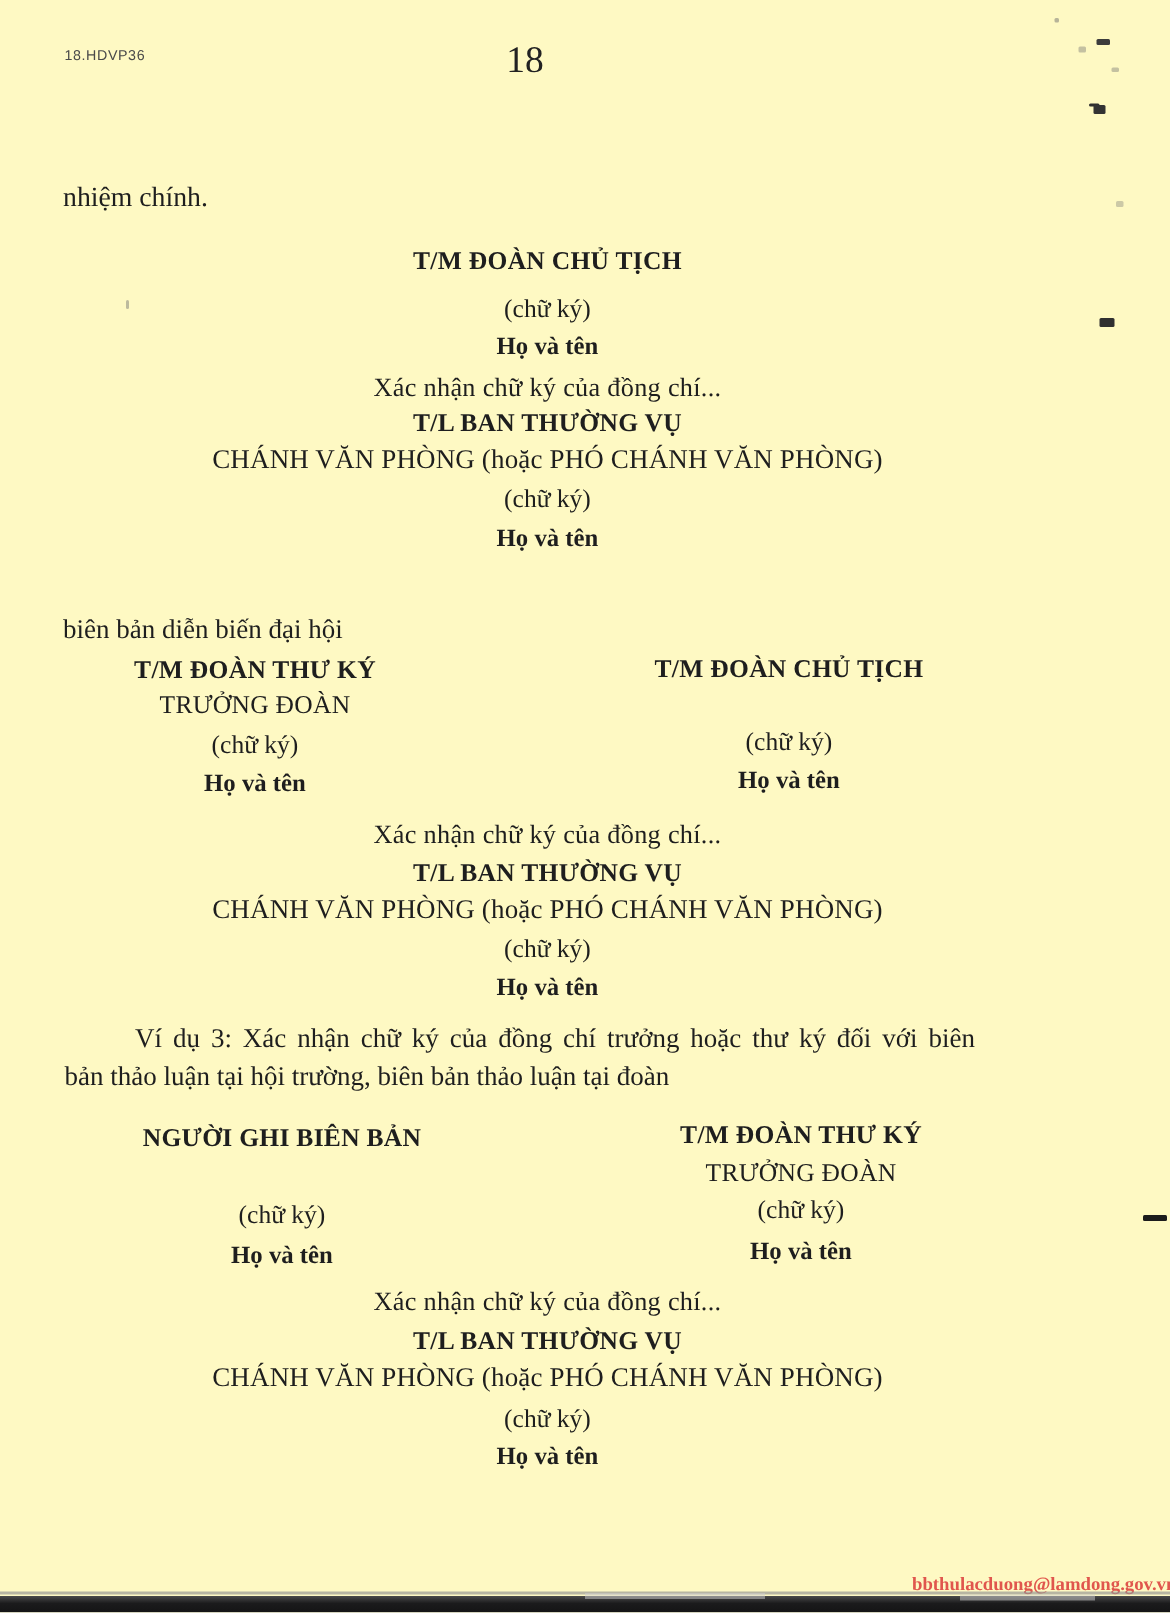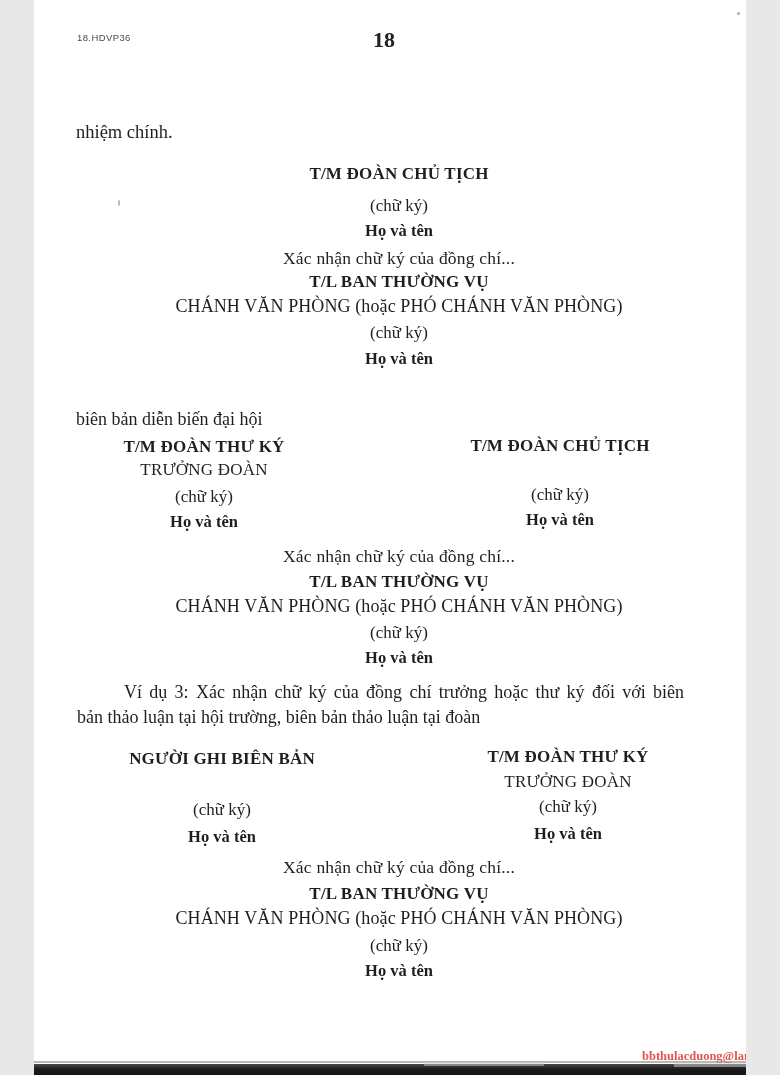--- a/index.html
+++ b/index.html
@@ -1,40 +1,40 @@
 <!DOCTYPE html>
 <html><head>
 <meta charset="utf-8">
 <style>
   html,body{margin:0;padding:0;background:#e8e8e8;}
   .page{
     position:relative;
-    width:712px;height:1075px;
-    background:#ffffff;
+    width:780px;height:1075px;
+    background:#fef9c3;
     font-family:"Liberation Serif","DejaVu Serif",serif;
     color:#1e1e1e;
     overflow:hidden;
     margin:0 auto;
   }
   .l{position:absolute;white-space:nowrap;line-height:1.15;}
   .just{white-space:normal;text-align:justify;text-align-last:justify;}
   .cc{left:42px;width:646px;text-align:center;}
   .body18{font-size:18px;}
   .body185{font-size:18.5px;}
   .head17{font-size:17px;font-weight:bold;letter-spacing:.2px;}
   .sub17{font-size:17px;letter-spacing:.2px;}
   .sig{font-size:17px;}
   .name{font-size:16.5px;font-weight:bold;}
   .office{font-size:18px;letter-spacing:.1px;}
   .colL2{left:60px;width:220px;text-align:center;}
   .colR2{left:416px;width:220px;text-align:center;}
   .colL3{left:78px;width:220px;text-align:center;}
   .colR3{left:423px;width:222px;text-align:center;}
   .doccode{font-family:"Liberation Sans","DejaVu Sans",sans-serif;font-size:9.5px;color:#4a4a4a;letter-spacing:.4px;}
-  .pagenum{font-size:22px;color:#222;font-weight:bold;}
+  .pagenum{font-size:25px;color:#222;}
   .email{font-size:12.5px;font-weight:bold;}
   .speck{position:absolute;background:#6f6f6f;border-radius:1px;}
   .bottom-gray{position:absolute;left:0;top:1061px;width:780px;height:2px;background:#909090;opacity:.65;}
   .bottom-bar{position:absolute;left:0;top:1064px;width:780px;height:11px;
     background:linear-gradient(180deg,#4a4a4a 0%,#1b1b1c 45%,#141415 100%);}
   .bottom-patch{position:absolute;height:4px;background:#cfcfcf;opacity:.5;}
 </style>
 </head>
 <body>
 

